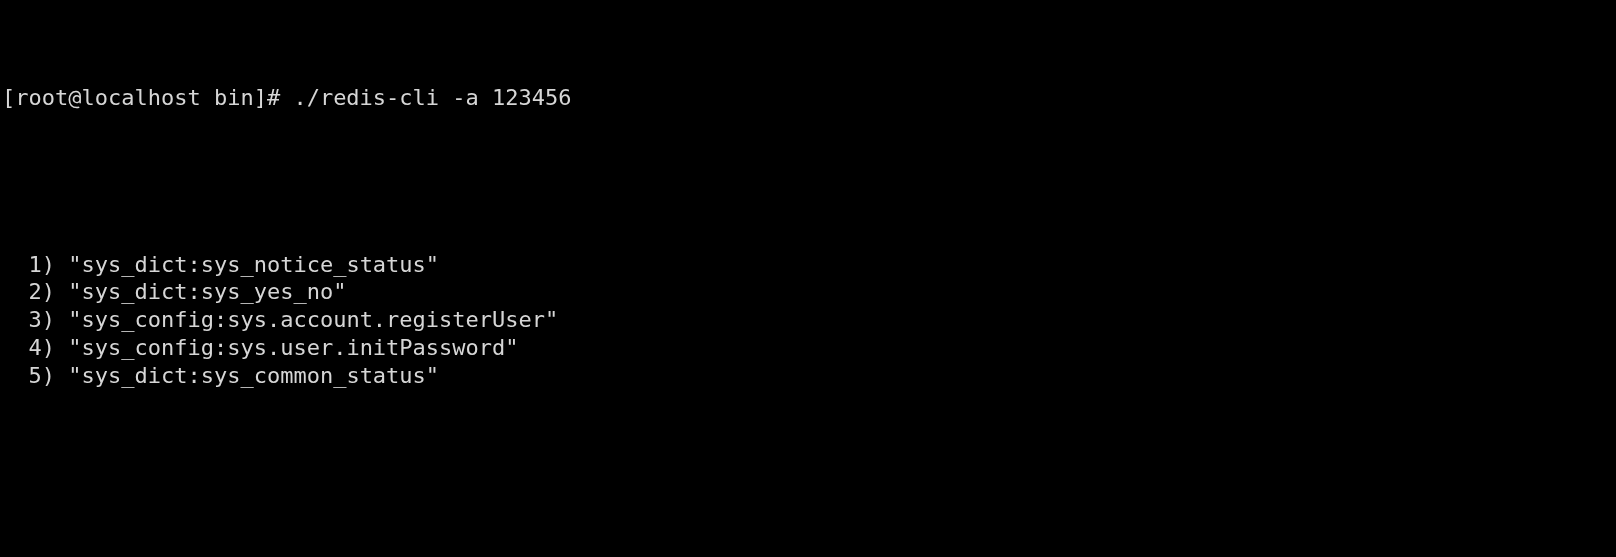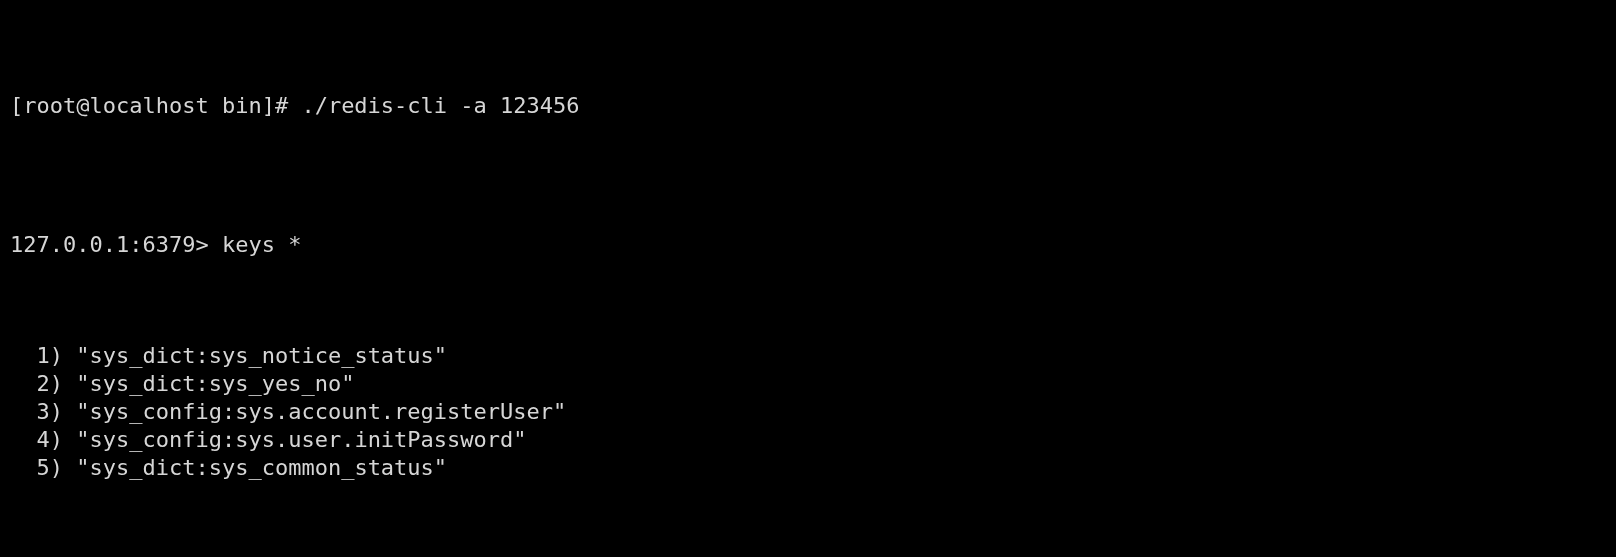--- a/index.html
+++ b/index.html
@@ -14,40 +14,39 @@
   }
   #terminal {
     width: 1616px;
     height: 557px;
     background: #000000;
     color: #d6d6d6;
     font-family: "DejaVu Sans Mono", "Liberation Mono", monospace;
     font-size: 22px;
     line-height: 27.85px;
     letter-spacing: 0px;
-    padding: 8px;
+    padding: 0;
     box-sizing: border-box;
     overflow: hidden;
     white-space: pre;
   }
   .line {
     height: 27.85px;
     white-space: pre;
     font-variant-ligatures: none;
     padding-left: 2px;
     box-sizing: border-box;
   }
 </style>
 </head>
 <body>
 
 <div id="terminal" style="background-color: rgb(0, 0, 0); color: rgb(214, 214, 214);">
 
   <div class="line command-line"><span>[root@localhost bin]# ./redis-cli -a 123456</span></div>
 
 
-  <div class="line keys-command-line"><span>127.0.0.1:6379&gt; keys *</span></div>
 
   <div id="key-list"><div class="line key-row"><span>  1)</span> <span>"sys_dict:sys_notice_status"</span></div><div class="line key-row"><span>  2)</span> <span>"sys_dict:sys_yes_no"</span></div><div class="line key-row"><span>  3)</span> <span>"sys_config:sys.account.registerUser"</span></div><div class="line key-row"><span>  4)</span> <span>"sys_config:sys.user.initPassword"</span></div><div class="line key-row"><span>  5)</span> <span>"sys_dict:sys_common_status"</span></div><div class="line key-row"> </div></div>
 
   
 
 </div>
 
 </body></html>

